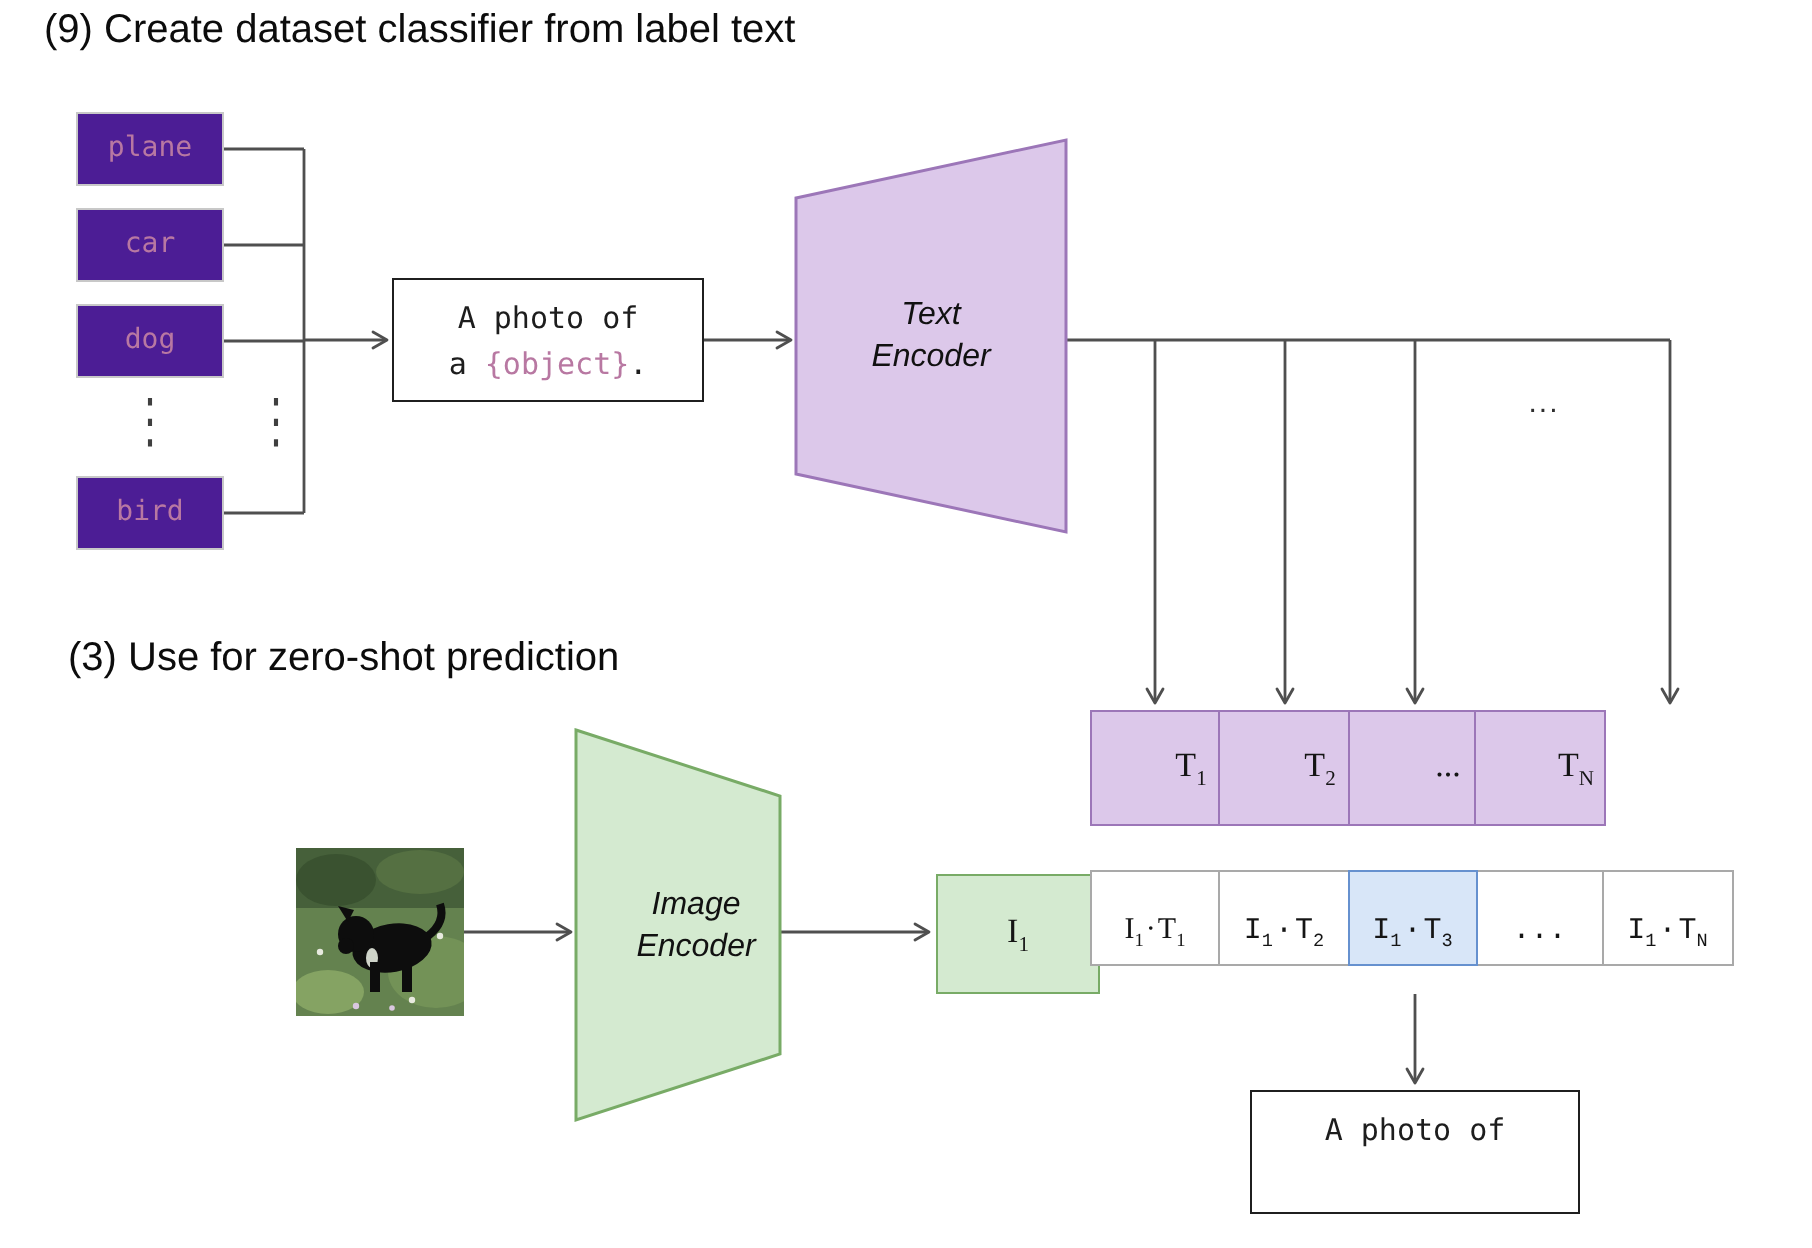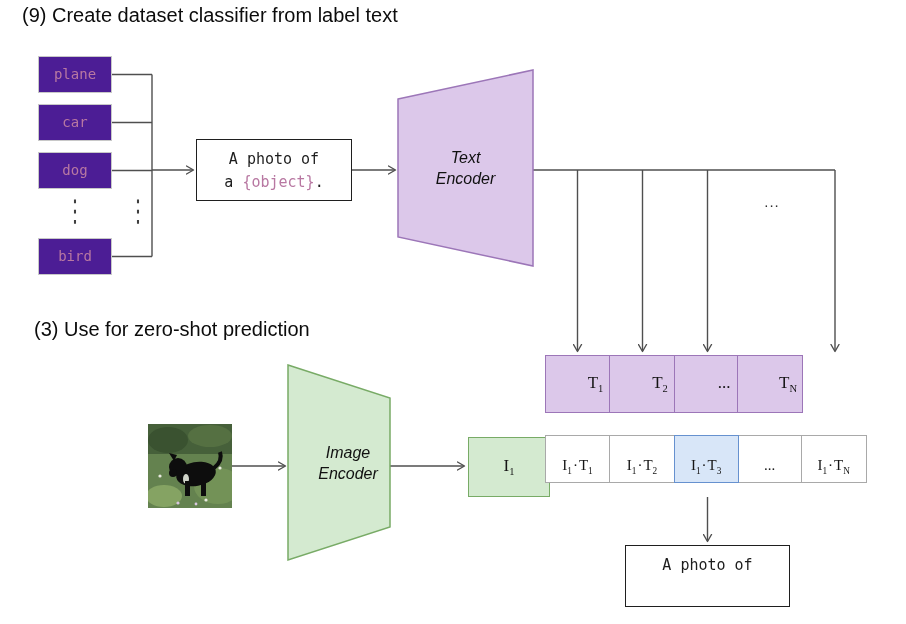--- a/index.html
+++ b/index.html
@@ -94,21 +94,21 @@
     padding-left: 36px;
   }
   .t-cell + .t-cell { border-left: none; }
 
   .it-row { left: 545px; top: 435px; height: 62px; }
   .it-cell {
     height: 48px; line-height: 59px; font-size: 15px;
     background: #ffffff;
     border: 1.3px solid var(--cell-border, #a9a9a9);
   }
-  .it-cell + .it-cell { border-left: none; }
+  .it-cell + .it-cell { border-left: none; font-family: Liberation Mono, monospace; }
   .it-cell .dot { padding: 0 1px; }
   .it-cell.hl {
     background: var(--blue-fill, #d8e6f8);
     border: 1.6px solid var(--blue-border, #6691cf);
     margin-left: -1.3px;
   }
 
   .w65 { width: 65px; } .w63 { width: 63px; }
 
   

